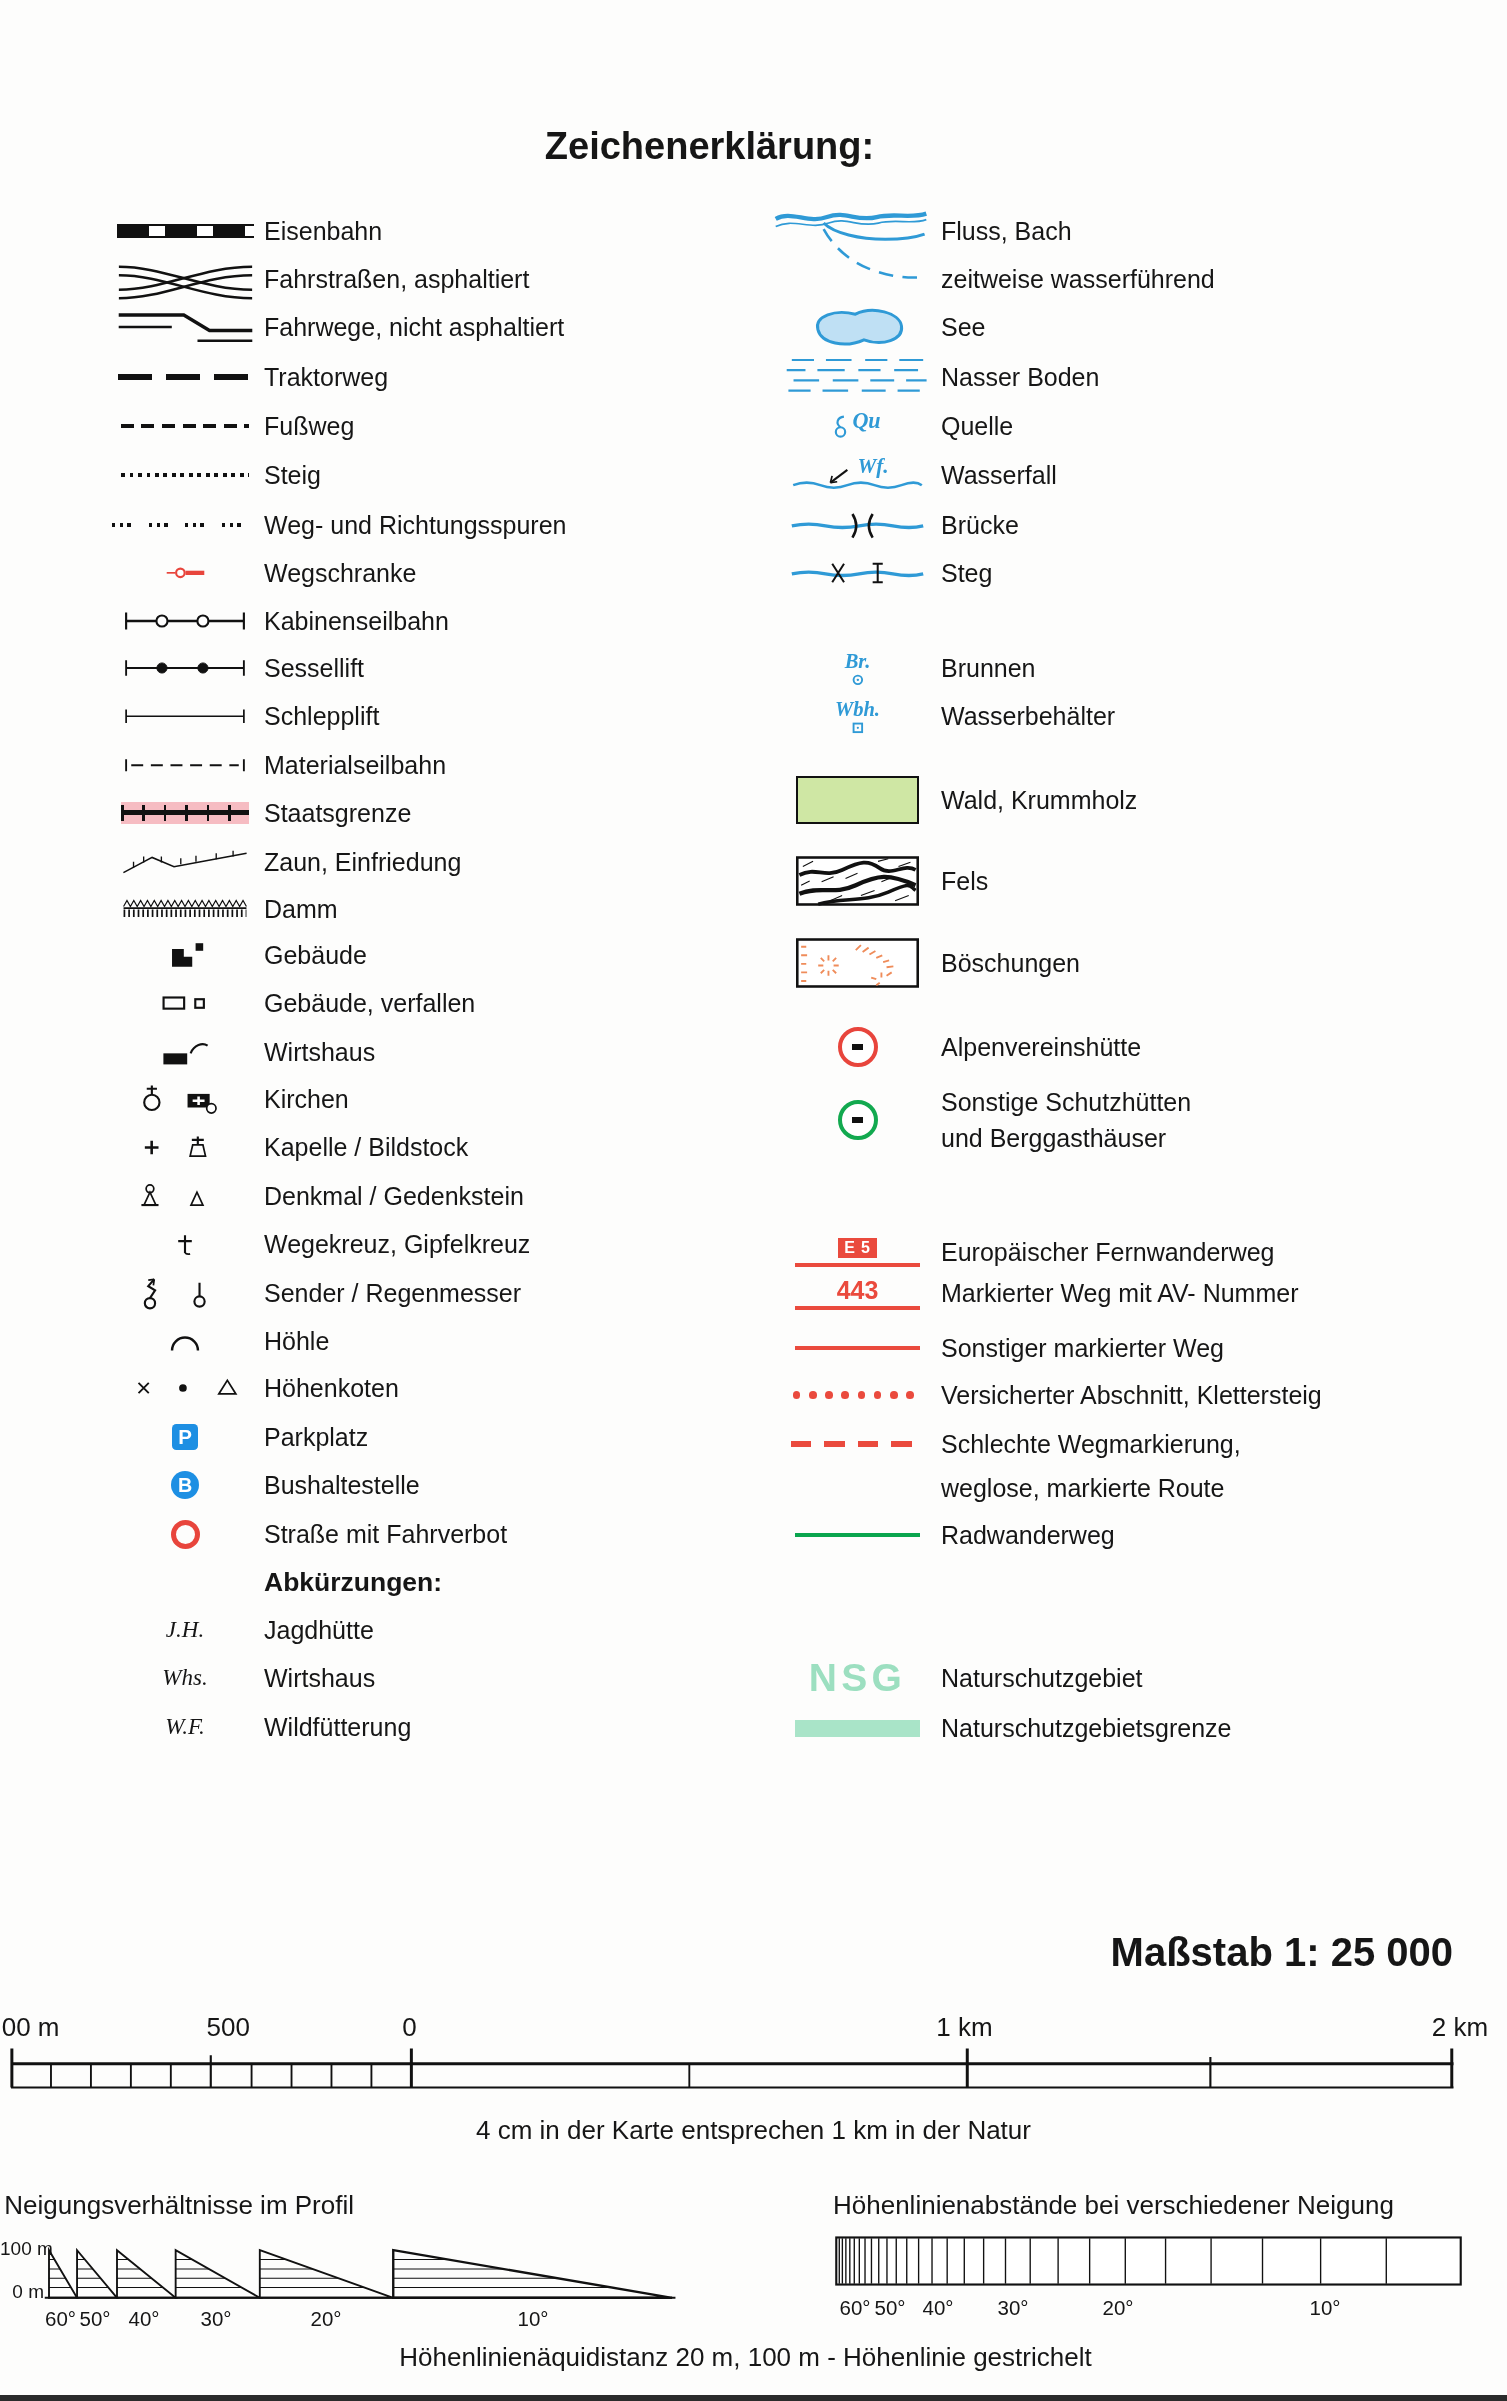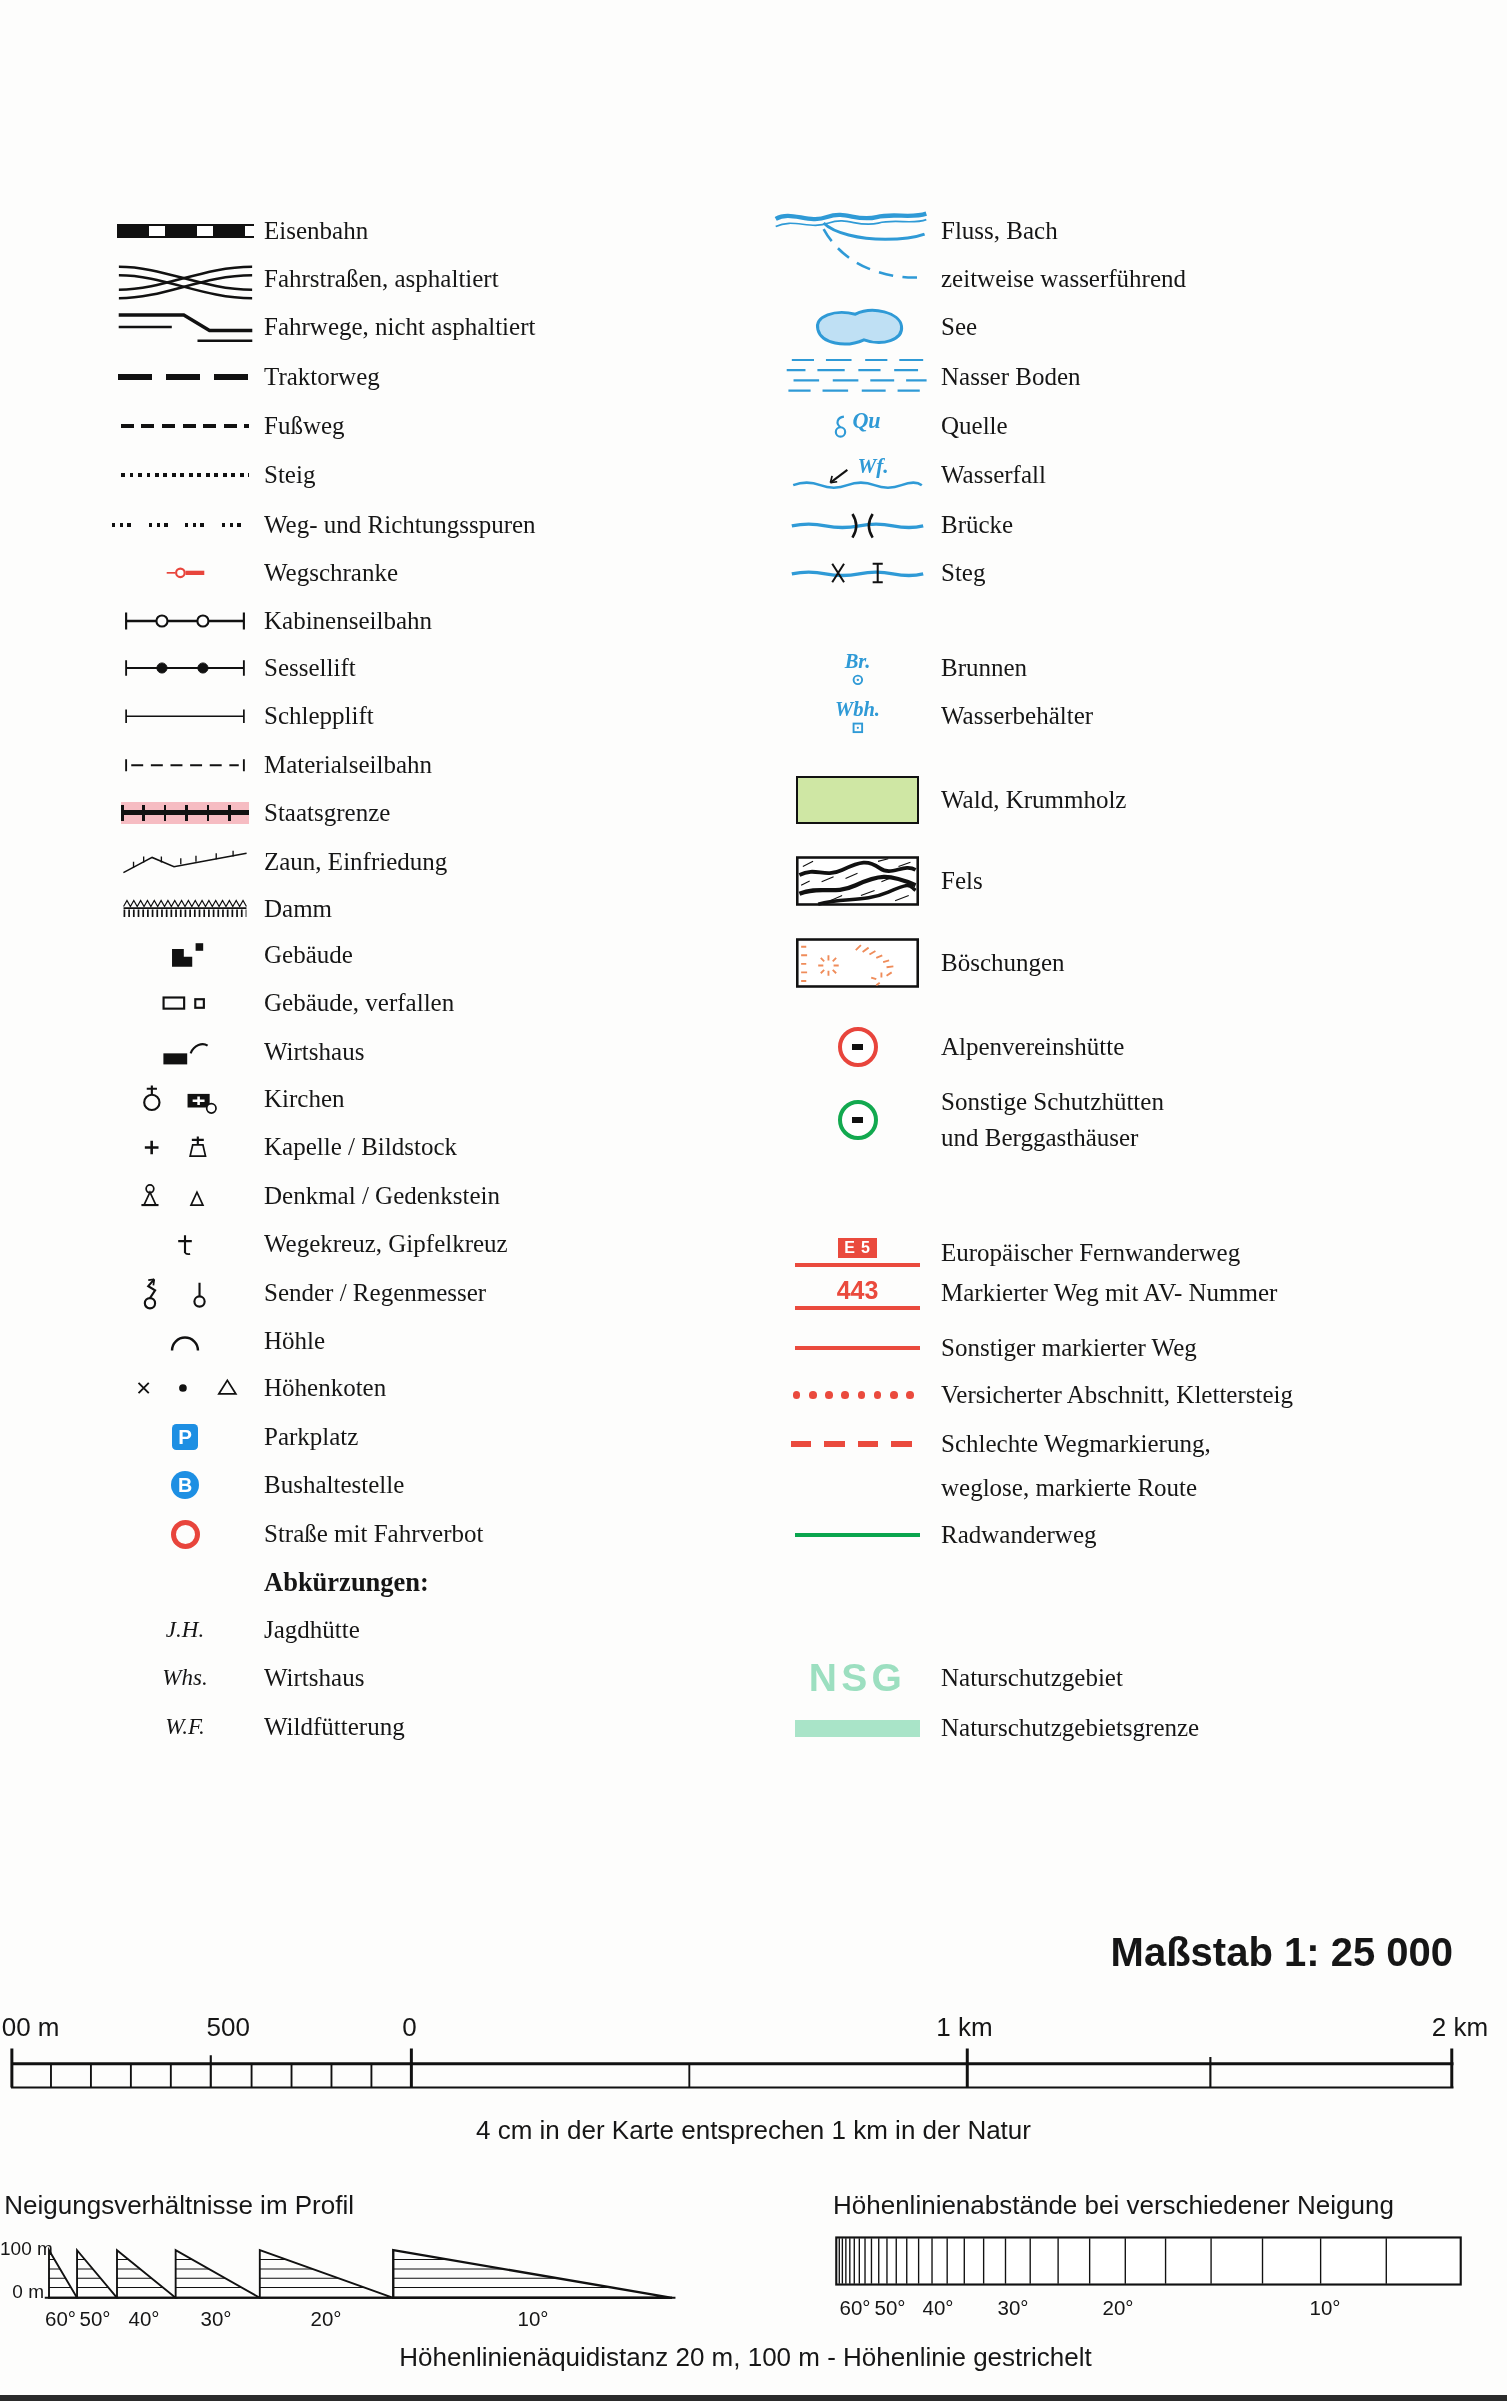--- a/index.html
+++ b/index.html
@@ -2,21 +2,21 @@
 <html style="font-size:13.7px"><head>
 <meta charset="utf-8">
 <style>
   html,body{margin:0;padding:0;background:#d9d9d6;}
   .page{position:relative;width:1507px;height:2401px;background:#fdfdfc;overflow:hidden;
         font-family:"Liberation Sans",sans-serif;color:#161616;}
   .t{position:absolute;white-space:nowrap;}
   .center{text-align:center;}
   .right{text-align:right;}
   h1.title{font-size:38px;font-weight:bold;margin:0;}
-  .lab{font-size:25px;white-space:nowrap;font-family:Liberation Serif, serif;}
+  .lab{font-size:25px;white-space:nowrap;}
   .lrow{position:absolute;left:106px;width:684px;height:48px;display:flex;align-items:center;}
   .lrow .sym{flex:0 0 158px;display:flex;align-items:center;justify-content:center;}
   .rrow{position:absolute;left:774px;width:734px;height:48px;display:flex;align-items:center;}
   .rrow .sym{flex:0 0 167px;display:flex;align-items:center;justify-content:center;}
   .stack{display:flex;flex-direction:column;align-items:center;justify-content:center;}
   svg{display:block;}
   .eisenbahn{width:137px;height:9.4px;border-top:2.1px solid #111;border-bottom:2.1px solid #111;
      background:repeating-linear-gradient(90deg,#111 0 32px,#fff 32px 48px);}
   .traktorweg{width:135px;height:5.1px;background:repeating-linear-gradient(90deg,#111 0 34px,transparent 34px 48px);}
   .fussweg{width:128px;height:3.4px;background:repeating-linear-gradient(90deg,#111 0 13px,transparent 13px 20.5px);}
@@ -51,20 +51,21 @@
   .nsgbar{width:125px;height:17px;background:#a9e4c8;}
   .blue-it{font-family:"Liberation Serif",serif;font-style:italic;font-weight:bold;color:#2f9ad6;font-size:20.5px;}
   .bold{font-weight:bold;}
   .botstrip{position:absolute;left:0;bottom:0;width:100%;height:6px;background:#2b2b2b;}
 </style>
 </head>
 <body>
 
 <div class="page">
 
+  <h1 class="t title" style="left:0;top:125px;width:1419px;text-align:center;">Zeichenerklärung:</h1>
 
   <div class="lrow" style="top:207px">
     <div class="sym">
         <div class="eisenbahn"></div>
       </div>
     <div class="lab">Eisenbahn</div>
   </div>
 
   <div class="lrow" style="top:255px">
     <div class="sym">

